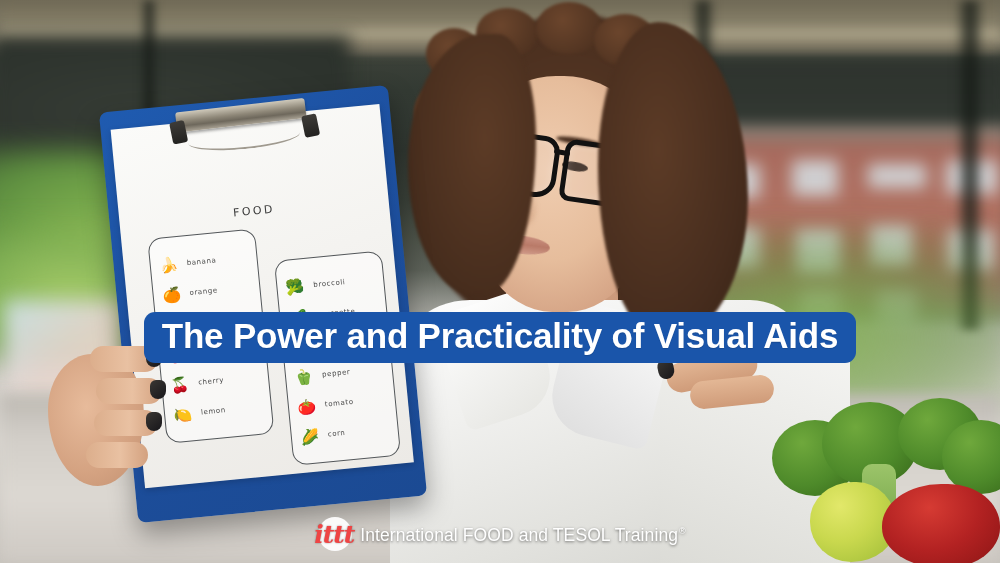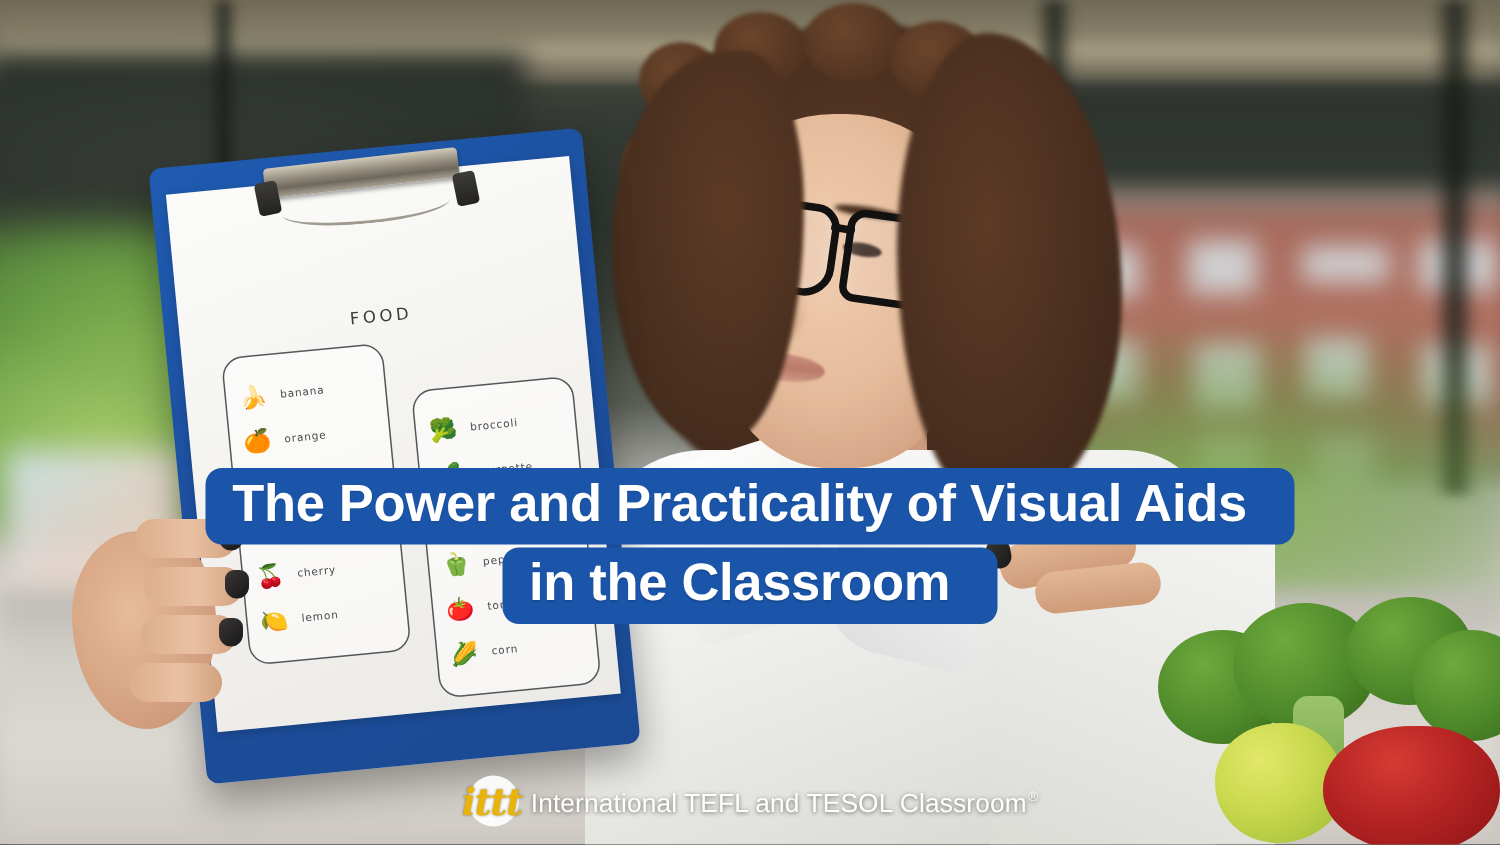--- a/index.html
+++ b/index.html
@@ -334,21 +334,21 @@
     position: absolute; left: 0; top: 312px; width: 1000px;
     display: flex; flex-direction: column; align-items: center;
   }
   .title-line {
     display: inline-block;
     background: #1a55aa;
     color: #ffffff;
     font-size: 35px;
     font-weight: 700;
     line-height: 1.08;
-    padding: 5px 32px 8px 18px;
+    padding: 5px 18px 8px 18px;
     border-radius: 11px;
     letter-spacing: -0.2px;
     white-space: nowrap;
     text-shadow: 0 1px 1px rgba(0,0,0,.15);
   }
   .title-line.l1 { margin-bottom: 2px; }
 
   
   .footer {
     position: absolute; left: 0; bottom: 8px; width: 1000px;
@@ -364,21 +364,21 @@
     position: absolute; left: 4px; top: 2px; width: 34px; height: 34px;
     background: rgba(255,255,255,.92);
     border-radius: 50%;
   }
   .ittt-letters {
     position: absolute; left: 0; top: 3px; width: 42px; height: 34px;
     font-family: "DejaVu Serif", serif;
     font-style: italic;
     font-weight: 700;
     font-size: 25px;
-    color: #eab308;
+    color: #ef4444;
     letter-spacing: -1px;
     text-shadow: 0 0 2px rgba(0,0,0,.45);
     line-height: 34px;
   }
   .brand-name {
     color: #ffffff;
     font-size: 17.5px;
     font-weight: 400;
     letter-spacing: .1px;
     text-shadow: 0 1px 3px rgba(0,0,0,.55);
@@ -560,24 +560,23 @@
     <div class="broc" style="left:52px;  top:4px;  width:96px; height:84px;"></div>
     <div class="broc" style="left:128px; top:0px;  width:84px; height:72px;"></div>
     <div class="broc" style="left:172px; top:22px; width:78px; height:74px;"></div>
     <div class="broc-stem"></div>
     <div class="pepper-y"></div>
     <div class="pepper-r"></div>
   </div>
 
   <div class="title-block">
     <div class="title-line l1">The Power and Practicality of Visual Aids</div>
-    <div class="title-line l2">in the Classroom</div>
   </div>
 
   <div class="footer">
     <div class="ittt-logo">
       <div class="ittt-circle"></div>
       <div class="ittt-letters">ittt</div>
     </div>
-    <span class="brand-name"><span>International TEFL and TESOL Classroom</span><span class="brand-tm">®</span></span>
+    <span class="brand-name"><span>International FOOD and TESOL Training</span><span class="brand-tm">®</span></span>
   </div>
 
 </div>
 
 </body></html>

